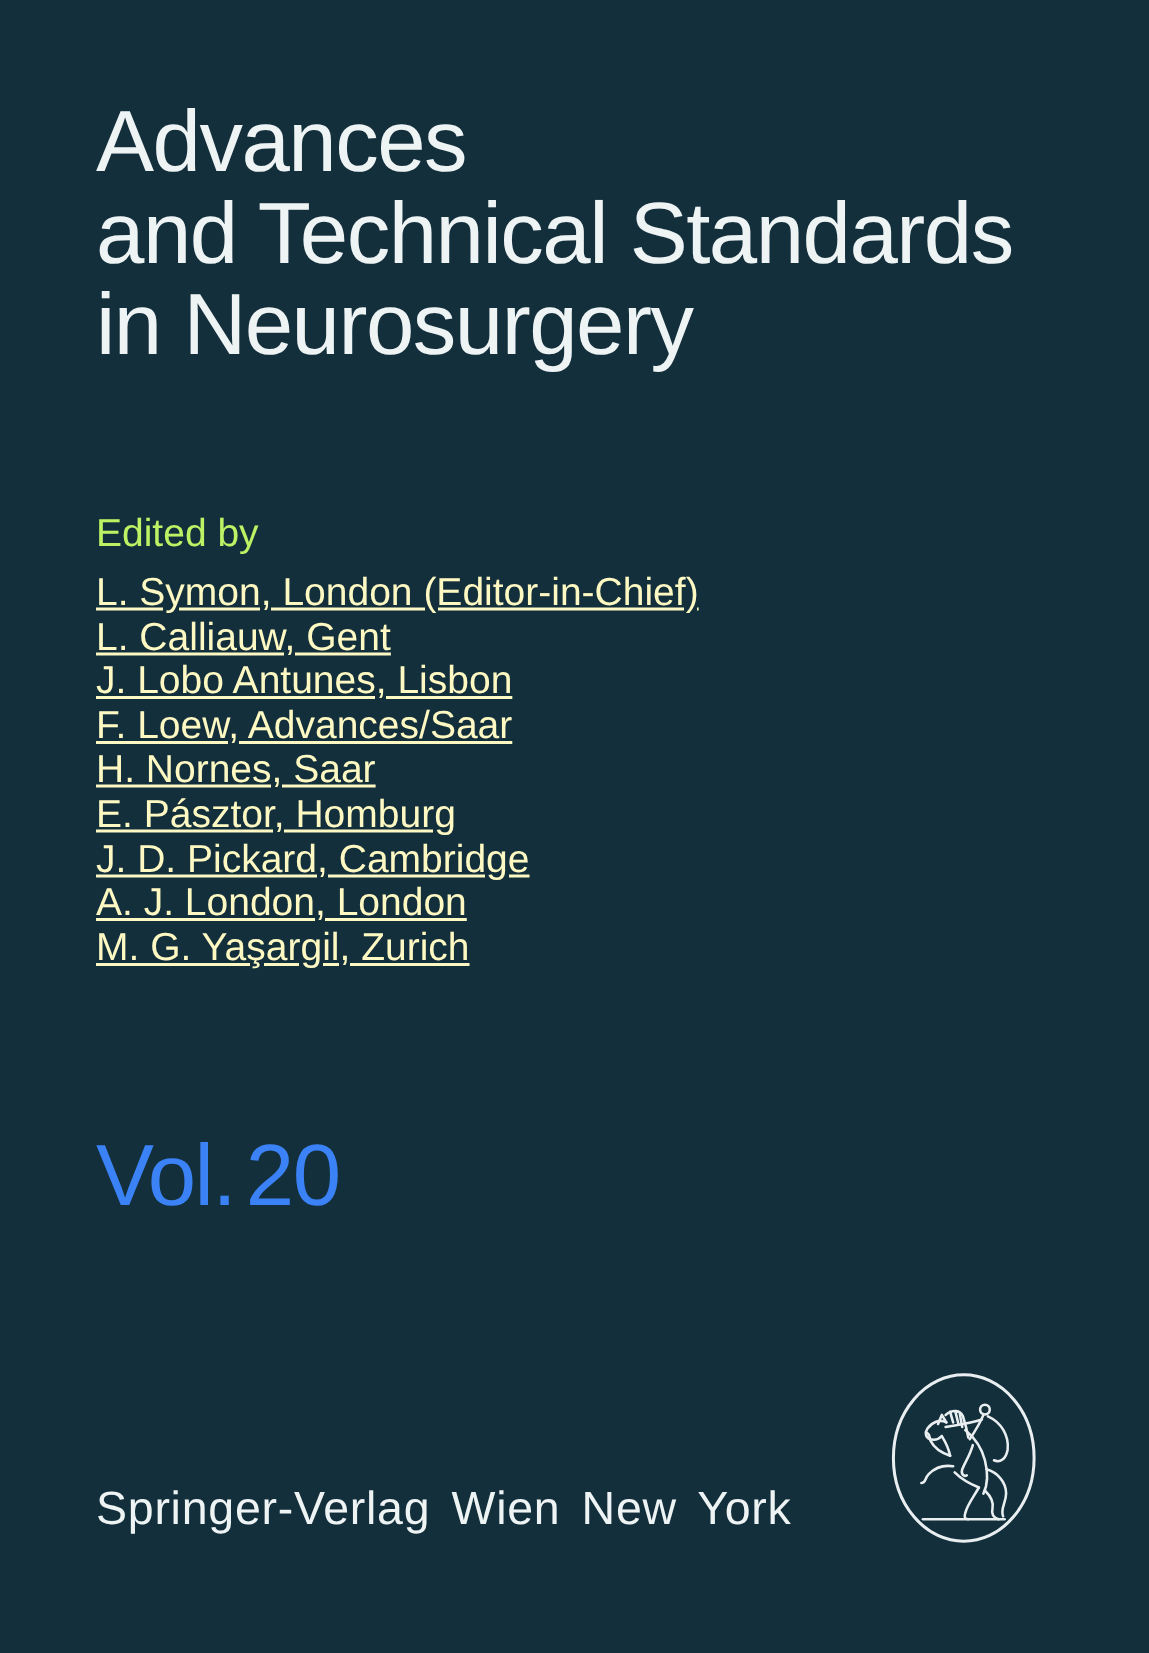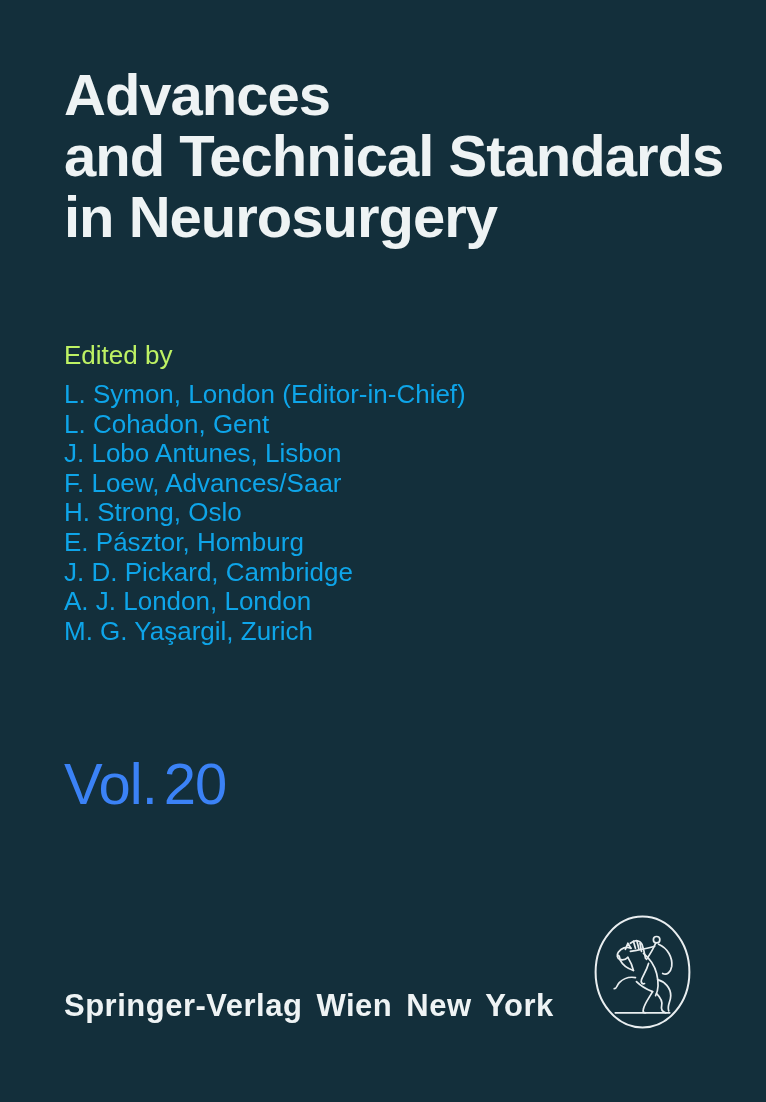--- a/index.html
+++ b/index.html
@@ -15,59 +15,60 @@
     overflow: hidden;
     font-family: "Liberation Sans", sans-serif;
     color: #e9eef0;
   }
   .title-block {
     position: absolute;
     left: 64px;
     top: 64px;
     font-size: 58px;
     line-height: 61px;
-    font-weight: 700;
+    font-weight: 400;
     letter-spacing: -1px;
     color: #eef3f4;
     white-space: nowrap;
   }
   .edited-by {
     position: absolute;
     left: 64px;
     top: 340px;
     font-size: 26px;
     line-height: 30px;
     color: #bef264;
   }
   .editor-list {
     position: absolute;
     left: 64px;
     top: 380px;
     font-size: 26px;
     line-height: 29.6px;
-    color: #0ea5e9;
+    color: #fef9c3;
     white-space: nowrap;
+    text-decoration: underline;
   }
   .volume {
     position: absolute;
     left: 64px;
     top: 755px;
     font-size: 58px;
     line-height: 58px;
     font-weight: 400;
     letter-spacing: -1px;
     word-spacing: -8px;
     color: #3b82f6;
   }
   .publisher {
     position: absolute;
     left: 64px;
     top: 988px;
     font-size: 31px;
-    font-weight: 700;
+    font-weight: 400;
     letter-spacing: 0.5px;
     word-spacing: 5px;
     color: #eef3f4;
     white-space: nowrap;
   }
   .logo {
     position: absolute;
     left: 592px;
     top: 913px;
     width: 101px;
@@ -83,24 +84,24 @@
   <div class="title-block">
     <div>Advances</div>
     <div>and Technical Standards</div>
     <div>in Neurosurgery</div>
   </div>
 
   <div class="edited-by">Edited by</div>
 
   <div class="editor-list">
     <div>L. Symon, London (Editor-in-Chief)</div>
-    <div>L. Cohadon, Gent</div>
+    <div>L. Calliauw, Gent</div>
     <div>J. Lobo Antunes, Lisbon</div>
     <div>F. Loew, Advances/Saar</div>
-    <div>H. Strong, Oslo</div>
+    <div>H. Nornes, Saar</div>
     <div>E. Pásztor, Homburg</div>
     <div>J. D. Pickard, Cambridge</div>
     <div>A. J. London, London</div>
     <div>M. G. Yaşargil, Zurich</div>
   </div>
 
   <div class="volume">Vol. 20</div>
 
   <div class="logo">
     <svg viewBox="0 0 100 117" fill="none" stroke="#e9eef0" stroke-width="1.7" stroke-linecap="round" stroke-linejoin="round">

